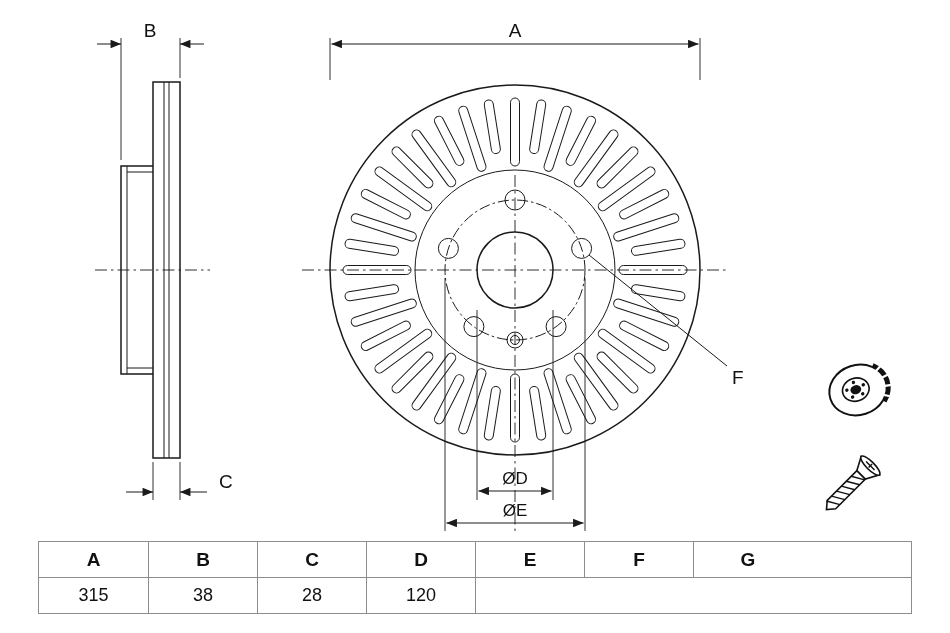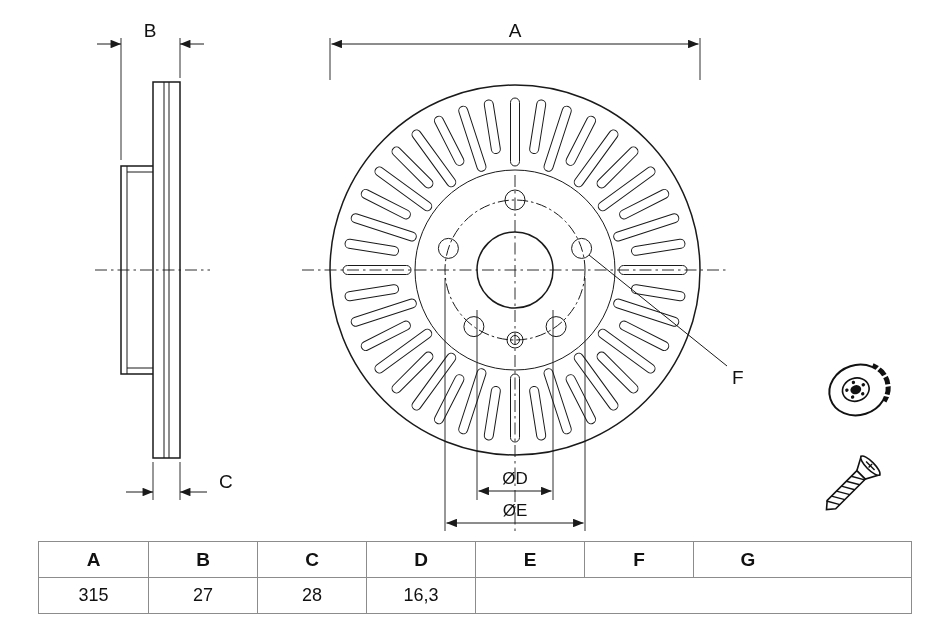--- a/index.html
+++ b/index.html
@@ -190,20 +190,20 @@
       <div class="cell">A</div>
       <div class="cell">B</div>
       <div class="cell">C</div>
       <div class="cell">D</div>
       <div class="cell">E</div>
       <div class="cell">F</div>
       <div class="cell">G</div>
     </div>
     <div class="tr">
       <div class="cell">315</div>
-      <div class="cell">27</div>
+      <div class="cell">38</div>
       <div class="cell">28</div>
-      <div class="cell">16,3</div>
+      <div class="cell">120</div>
       <div class="cell"></div>
     </div>
   </div>
 
 </div>
 
 </body></html>

